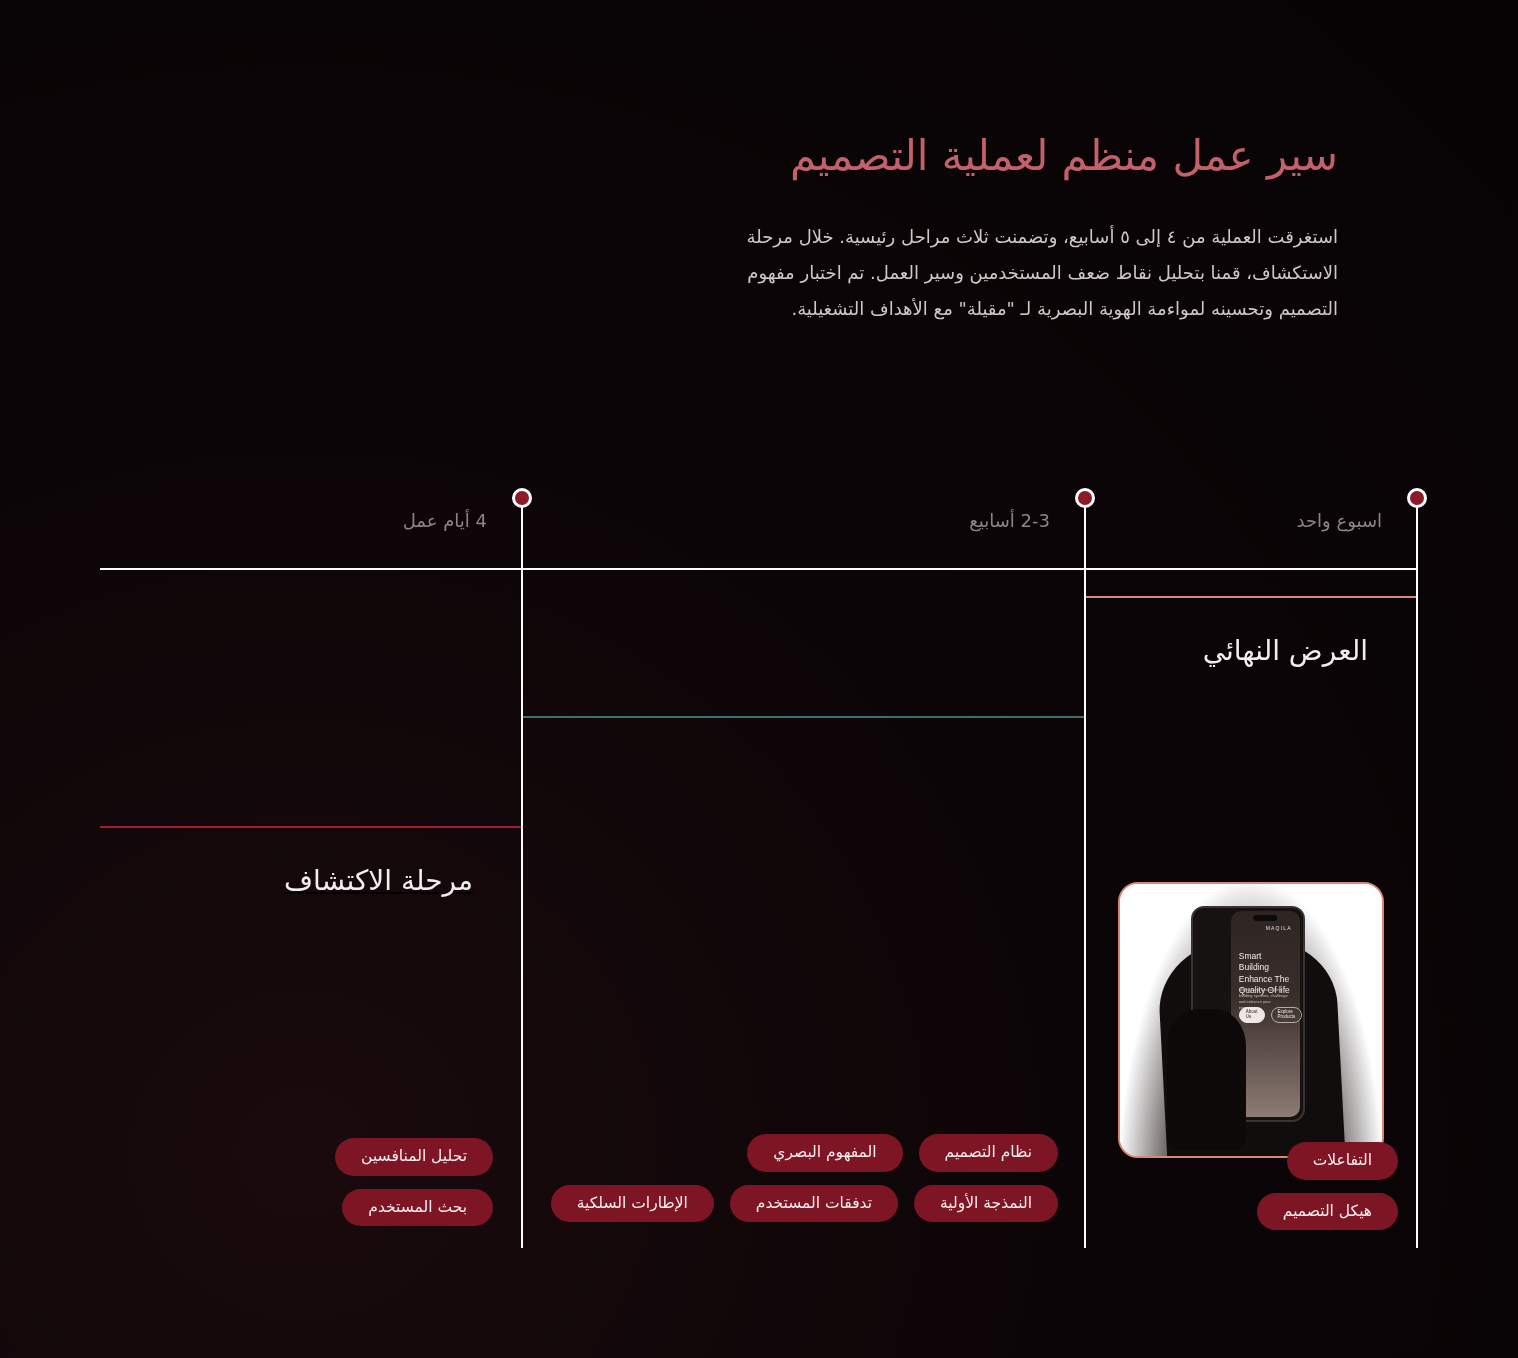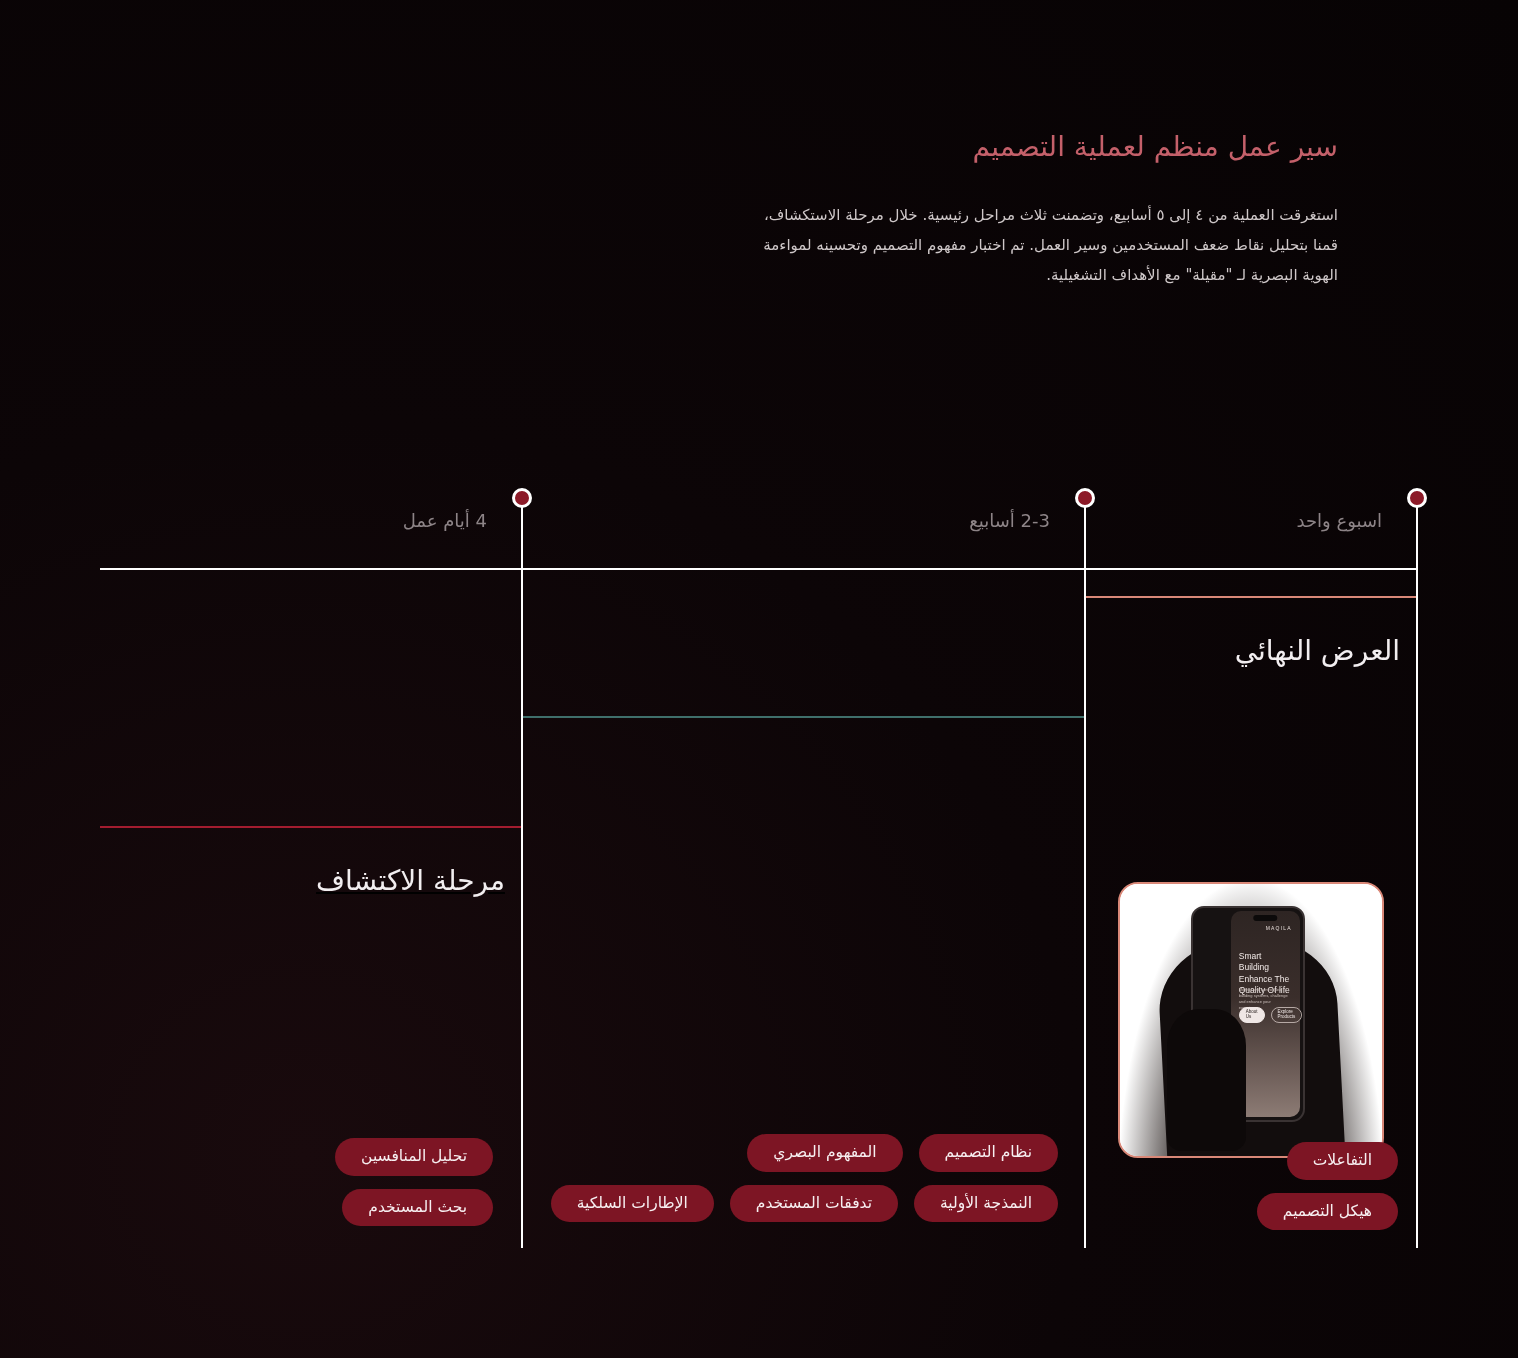--- a/index.html
+++ b/index.html
@@ -18,30 +18,30 @@
 
   
   .header {
     position: absolute;
     top: 128px;
     right: 180px;
     width: 600px;
     text-align: right;
   }
   .header-title {
-    font-size: 28px;
+    font-size: 42px;
     line-height: 1.35;
     color: #c4606a;
     font-weight: 400;
     margin: 0;
     letter-spacing: 0.5px;
   }
   .header-desc {
     margin-top: 34px;
-    font-size: 15px;
+    font-size: 18px;
     line-height: 2.0;
     color: #cfc8c9;
     font-weight: 400;
   }
 
   
   .timeline {
     position: absolute;
     top: 488px;
     left: 100px;
@@ -100,21 +100,21 @@
   }
   .card-rule {
     height: 2px;
     width: 100%;
   }
   .card-title {
     font-size: 28px;
     color: #f2eef0;
     font-weight: 400;
     margin: 0;
-    padding: 36px 16px 0 0;
+    padding: 36px 48px 0 0;
     text-align: right;
     white-space: nowrap;
   }
 
   .tags {
     position: absolute;
     bottom: 20px;
     right: 28px;
     display: flex;
     flex-wrap: wrap-reverse;

